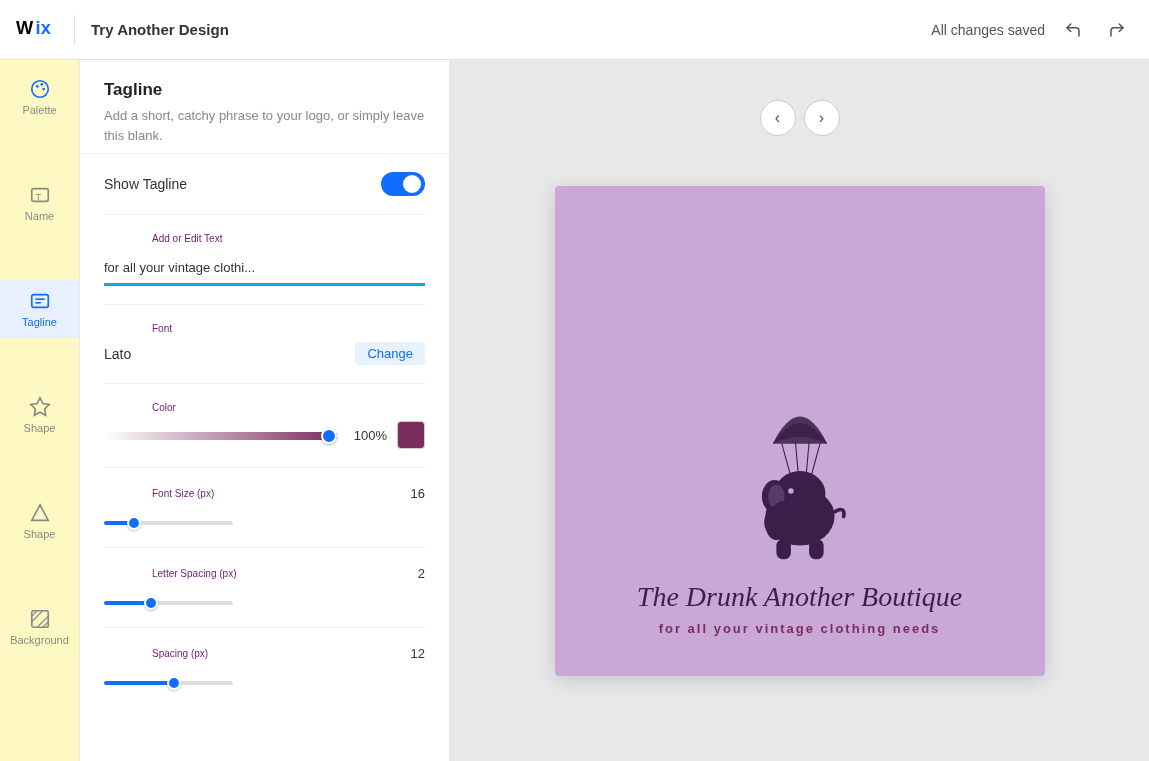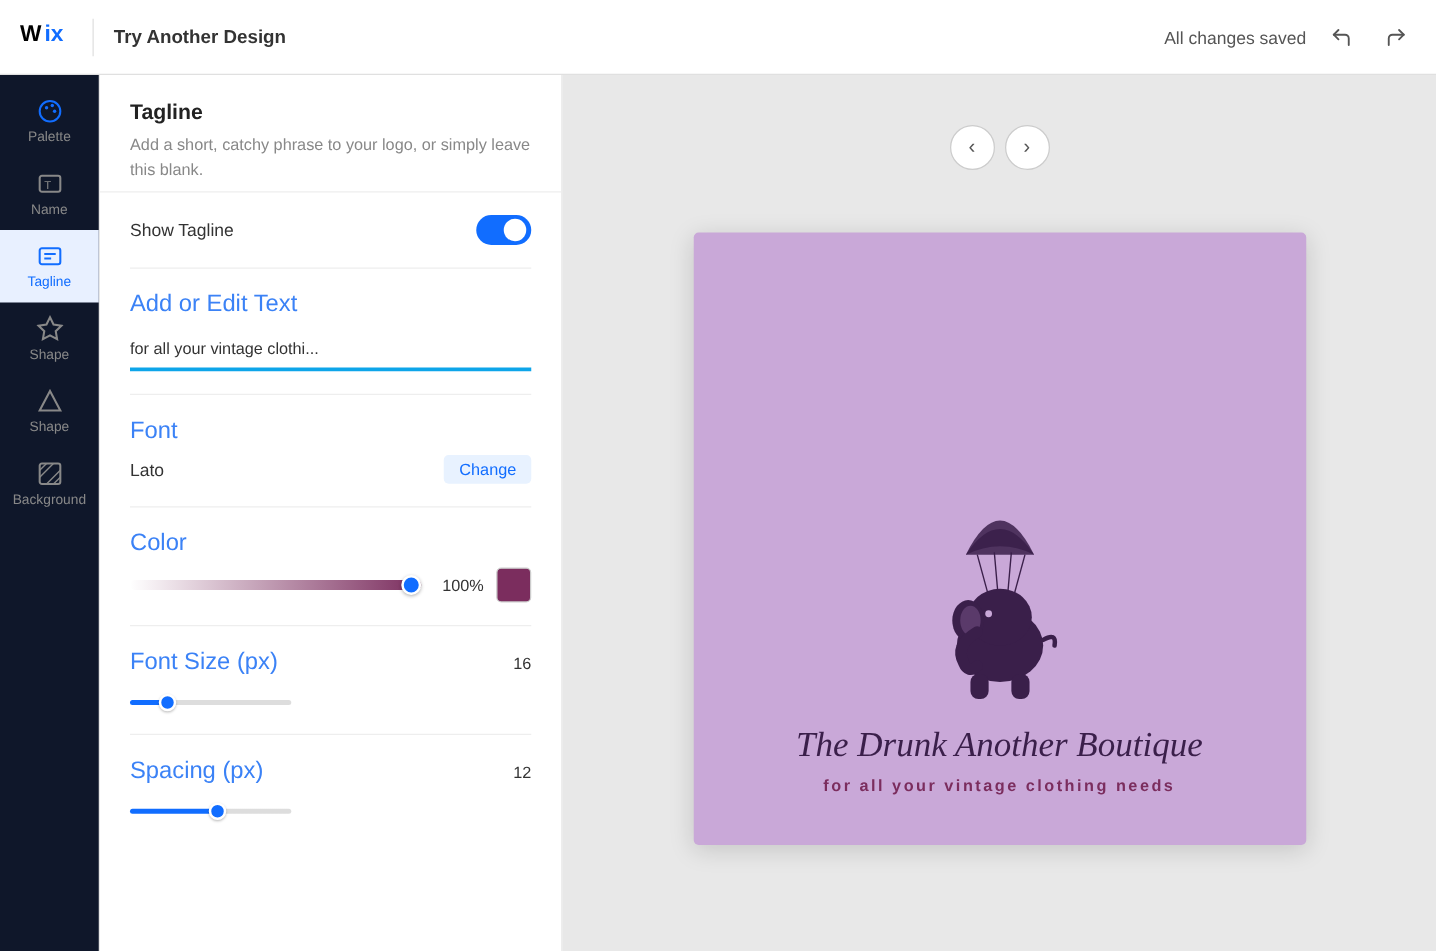--- a/index.html
+++ b/index.html
@@ -18,22 +18,22 @@
     .undo-btn, .redo-btn {
       width: 32px; height: 32px; border-radius: 50%; border: none; background: none;
       cursor: pointer; display: flex; align-items: center; justify-content: center; font-size: 18px; color: #555;
     }
 
     
     .main-area { display: flex; flex: 1; overflow: hidden; }
 
     
     .sidebar-icons {
-      width: 80px; background: #0f172a; border-right: 1px solid #e8e8e8;
-      display: flex; flex-direction: column; align-items: center; padding-top: 8px; flex-shrink: 0;
+      width: 80px; background: #fef9c3; border-right: 1px solid #e8e8e8;
+      display: flex; flex-direction: column; align-items: center; padding-top: 8px; flex-shrink: 0; gap: 48px;
     }
     .sidebar-icon-item {
       display: flex; flex-direction: column; align-items: center;
       padding: 10px 0; cursor: pointer; width: 100%; color: #888; font-size: 11px; gap: 4px;
     }
     .sidebar-icon-item.active { color: #116dff; background: #e8f0ff; }
     .sidebar-icon-item svg { width: 22px; height: 22px; }
     .sidebar-icon-label { font-size: 11px; }
 
     
@@ -46,21 +46,21 @@
     .panel-header p { font-size: 13px; color: #888; line-height: 1.5; }
 
     .panel-body { overflow-y: auto; flex: 1; padding: 0 24px 24px; position: relative; }
     .panel-body::-webkit-scrollbar { width: 6px; }
     .panel-body::-webkit-scrollbar-thumb { background: #ccc; border-radius: 3px; }
 
     .section { padding: 18px 0; border-bottom: 1px solid #eee; }
     .section:last-child { border-bottom: none; }
 
     .section-row { display: flex; align-items: center; justify-content: space-between; }
-    .section-label { font-size: 19px; color: #3b82f6; margin-bottom: 8px; display: block; }
+    .section-label { font-size: 10px; color: #701a75; margin-bottom: 8px; display: block; margin-left: 48px; }
     .toggle-switch {
       position: relative; width: 44px; height: 24px;
     }
     .toggle-switch input { opacity: 0; width: 0; height: 0; }
     .toggle-slider {
       position: absolute; cursor: pointer; top: 0; left: 0; right: 0; bottom: 0;
       background: #116dff; border-radius: 24px; transition: .3s;
     }
     .toggle-slider::before {
       position: absolute; content: ""; height: 18px; width: 18px;
@@ -262,20 +262,27 @@
       </div>
 
       <div class="section">
         <div style="display:flex;justify-content:space-between;align-items:center;margin-bottom:10px;">
           <span class="section-label" style="margin-bottom:0;">Font Size (px)</span>
           <span class="range-value">16</span>
         </div>
         <input type="range" class="range-slider" style="--val: 20%;" min="0" max="100" value="20">
       </div>
 
+      <div class="section">
+        <div style="display:flex;justify-content:space-between;align-items:center;margin-bottom:10px;">
+          <span class="section-label" style="margin-bottom:0;">Letter Spacing (px)</span>
+          <span class="range-value">2</span>
+        </div>
+        <input type="range" class="range-slider" style="--val: 35%;" min="0" max="100" value="35">
+      </div>
 
       <div class="section">
         <div style="display:flex;justify-content:space-between;align-items:center;margin-bottom:10px;">
           <span class="section-label" style="margin-bottom:0;">Spacing (px)</span>
           <span class="range-value">12</span>
         </div>
         <input type="range" class="range-slider" style="--val: 55%;" min="0" max="100" value="55">
       </div>
 
     </div>

